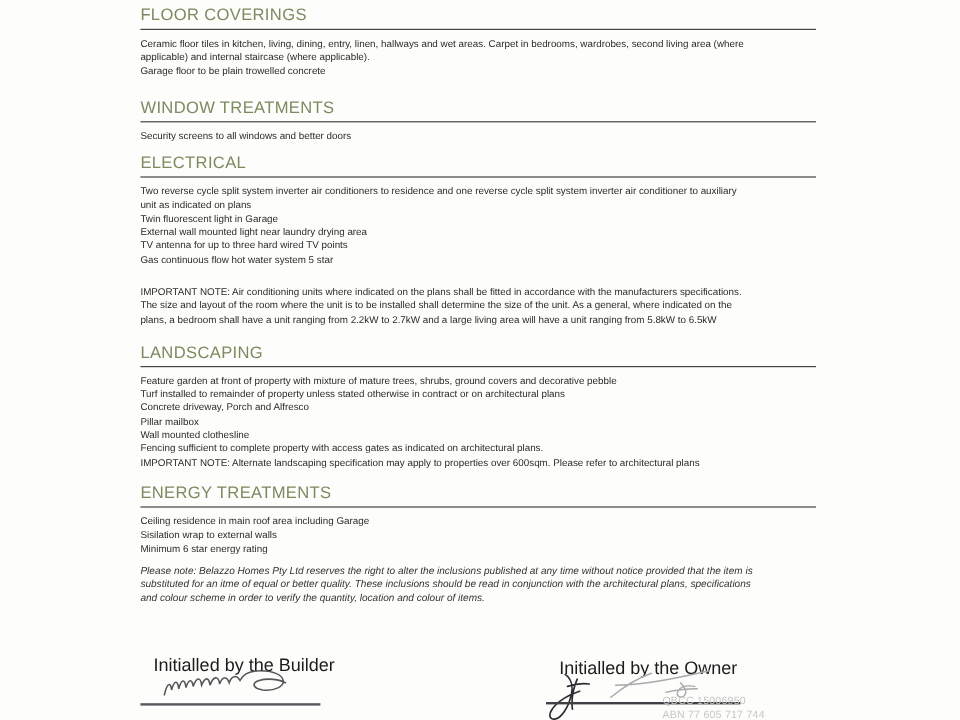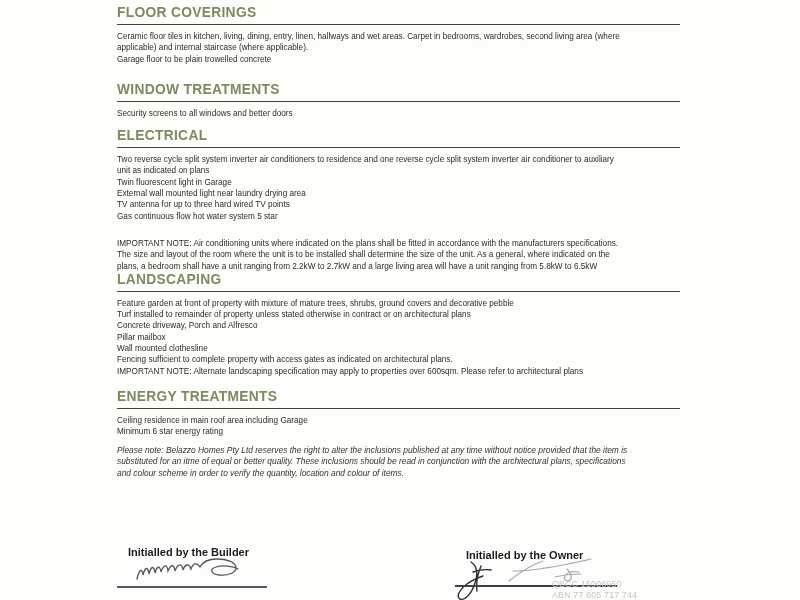--- a/index.html
+++ b/index.html
@@ -17,48 +17,48 @@
     font-family:"Liberation Sans", sans-serif;
   }
   .page{
     position:relative;width:800px;height:600px;
     background:var(--paper);overflow:hidden;
   }
   .content{
     position:absolute;left:117px;top:5px;width:563px;
   }
   .section-title{
-    font-size:13.8px;line-height:16px;font-weight:700;
+    font-size:13.8px;line-height:16px;font-weight:400;
     color:var(--heading);letter-spacing:0.3px;margin:0;
   }
   .rule{
     height:0;border-bottom:1.5px solid var(--rule);
     margin:3px 0 6px 0;
   }
   .para{
     font-size:8.2px;line-height:11.3px;color:var(--text);
     margin:0;white-space:pre-line;
   }
   .sec-1{margin-bottom:17px;}
   .sec-2{margin-bottom:9px;}
-  .sec-3{margin-bottom:0;}
+  .sec-3{margin-bottom:14px;}
   .sec-4{margin-bottom:12px;}
   .sec-5{margin-bottom:0;}
   .note-gap{margin-top:16px;}
   .disclaimer{
     margin-top:7px;
     font-size:8.4px;line-height:11.6px;font-style:italic;
     color:#333330;white-space:pre-line;
   }
   .sig-block{
     position:absolute;left:117px;top:546px;width:563px;height:54px;
   }
   .sig-label{
     position:absolute;top:0;
-    font-size:11px;font-weight:bold;color:var(--label);padding-left:11px;
+    font-size:15px;font-weight:normal;color:var(--label);padding-left:11px;
   }
   .sig-label.owner{left:338px;top:3px;text-align:right;}
   .sig-line{
     position:absolute;height:0;
   }
   .sig-line.builder{left:0;top:40px;width:150px;border-top:2px solid #5a585c;}
   .sig-line.owner{left:338px;top:39px;width:162px;border-top:2.4px solid #403f44;}
   .sig-art{position:absolute;}
   .sig-art.builder{left:16px;top:9px;}
   .sig-art.owner-dark{left:334px;top:14px;}
@@ -112,20 +112,21 @@
       <p class="para">Pillar mailbox</p>
       <p class="para">Wall mounted clothesline</p>
       <p class="para">Fencing sufficient to complete property with access gates as indicated on architectural plans.</p>
       <p class="para">IMPORTANT NOTE: Alternate landscaping specification may apply to properties over 600sqm. Please refer to architectural plans</p>
     </div>
 
     <div class="section sec-5">
       <h2 class="section-title">ENERGY TREATMENTS</h2>
       <div class="rule"></div>
       <p class="para">Ceiling residence in main roof area including Garage</p>
+      <p class="para">Sisilation wrap to external walls</p>
       <p class="para">Minimum 6 star energy rating</p>
     </div>
 
     <p class="disclaimer">Please note: Belazzo Homes Pty Ltd reserves the right to alter the inclusions published at any time without notice provided that the item is
 substituted for an itme of equal or better quality. These inclusions should be read in conjunction with the architectural plans, specifications
 and colour scheme in order to verify the quantity, location and colour of items.</p>
   </div>
 
   <div class="sig-block">
     <div class="sig-label builder">Initialled by the Builder</div>

